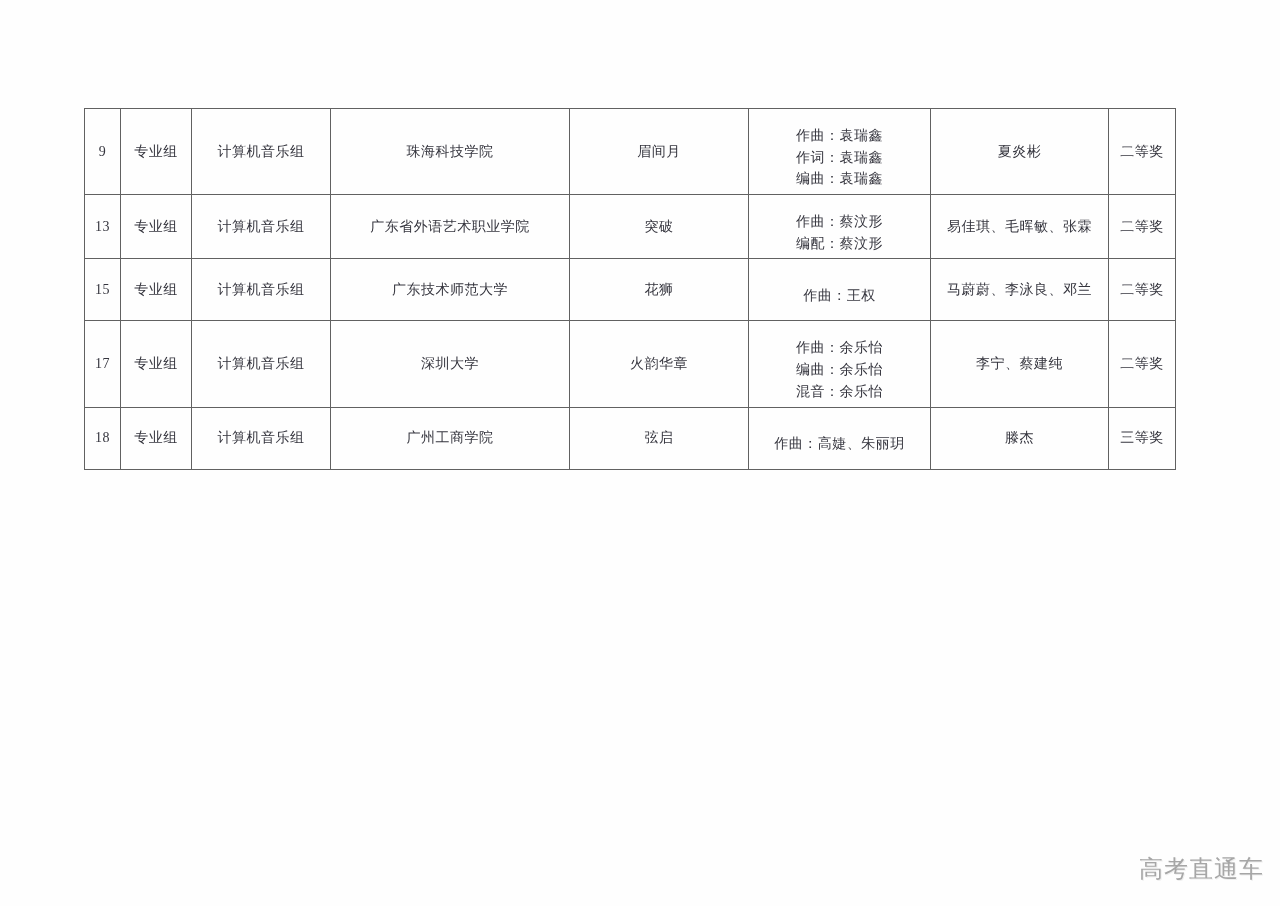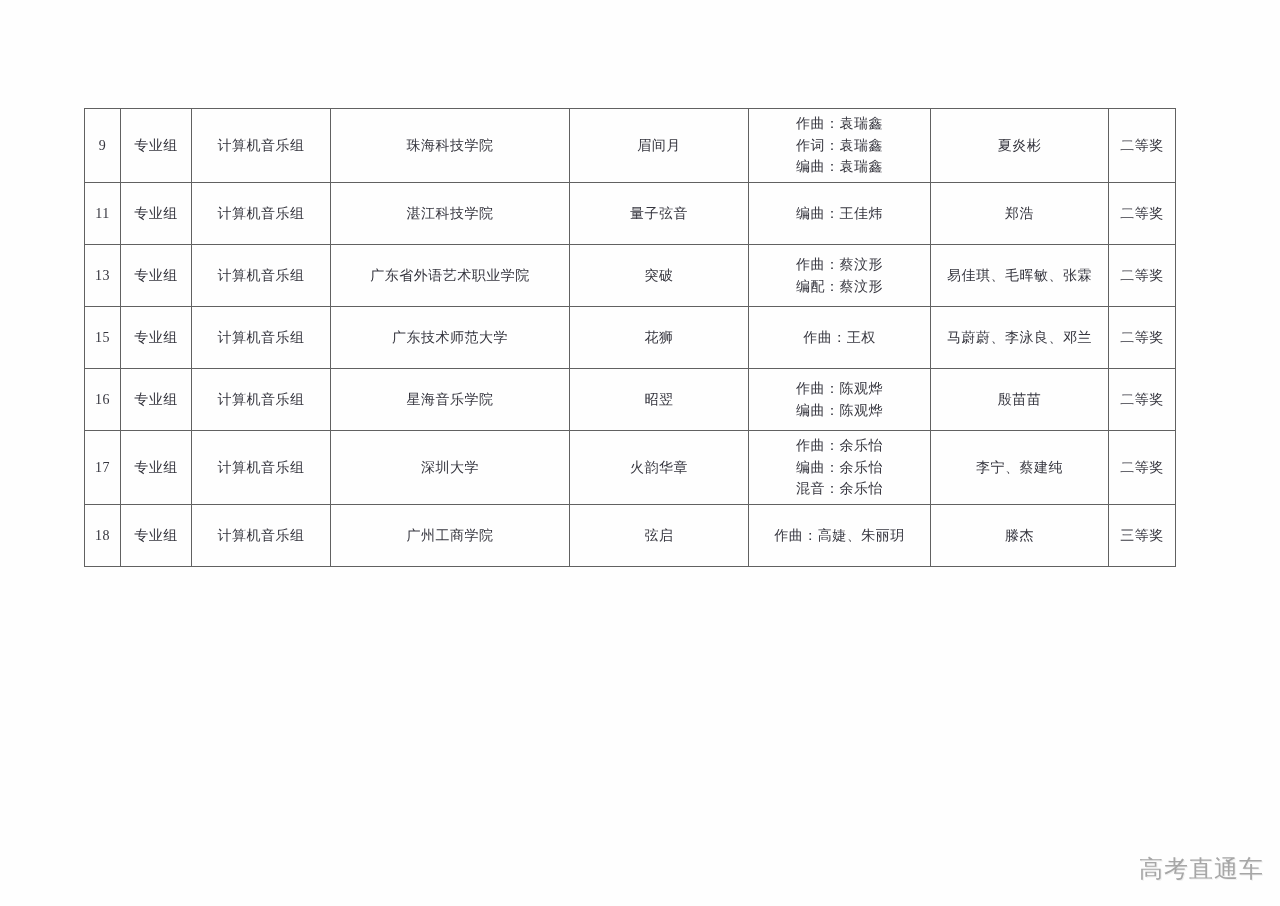--- a/index.html
+++ b/index.html
@@ -28,20 +28,21 @@
     height: 62px;
     padding: 4px 5px;
     letter-spacing: 0.5px;
     word-break: break-all;
   }
   td.col-index { font-size: 15px; letter-spacing: 0; }
   .credits-block {
     display: inline-block;
     text-align: left;
     white-space: pre-line;
+    margin-top: 12px;
   }
   .watermark {
     position: absolute;
     top: 853px;
     right: 16px;
     font-size: 24px;
     letter-spacing: 1px;
     color: #a6a6a6;
     text-shadow: 1px 1px 0 #efefef;
     font-family: "Liberation Sans", "DejaVu Sans", sans-serif;
@@ -73,32 +74,20 @@
     <td>
       <span class="credits-block">作曲：袁瑞鑫
 作词：袁瑞鑫
 编曲：袁瑞鑫</span>
     </td>
     <td>夏炎彬</td>
     <td>二等奖</td>
   </tr>
 
 
-  <tr>
-    <td class="col-index">11</td>
-    <td>专业组</td>
-    <td>计算机音乐组</td>
-    <td>湛江科技学院</td>
-    <td>量子弦音</td>
-    <td>
-      <span class="credits-block">编曲：王佳炜</span>
-    </td>
-    <td>郑浩</td>
-    <td>二等奖</td>
-  </tr>
 
 
   <tr>
     <td class="col-index">13</td>
     <td>专业组</td>
     <td>计算机音乐组</td>
     <td>广东省外语艺术职业学院</td>
     <td>突破</td>
     <td>
       <span class="credits-block">作曲：蔡汶形
@@ -115,33 +104,20 @@
     <td>计算机音乐组</td>
     <td>广东技术师范大学</td>
     <td>花狮</td>
     <td>
       <span class="credits-block">作曲：王权</span>
     </td>
     <td>马蔚蔚、李泳良、邓兰</td>
     <td>二等奖</td>
   </tr>
 
-  <tr>
-    <td class="col-index">16</td>
-    <td>专业组</td>
-    <td>计算机音乐组</td>
-    <td>星海音乐学院</td>
-    <td>昭翌</td>
-    <td>
-      <span class="credits-block">作曲：陈观烨
-编曲：陈观烨</span>
-    </td>
-    <td>殷苗苗</td>
-    <td>二等奖</td>
-  </tr>
 
   <tr>
     <td class="col-index">17</td>
     <td>专业组</td>
     <td>计算机音乐组</td>
     <td>深圳大学</td>
     <td>火韵华章</td>
     <td>
       <span class="credits-block">作曲：余乐怡
 编曲：余乐怡

